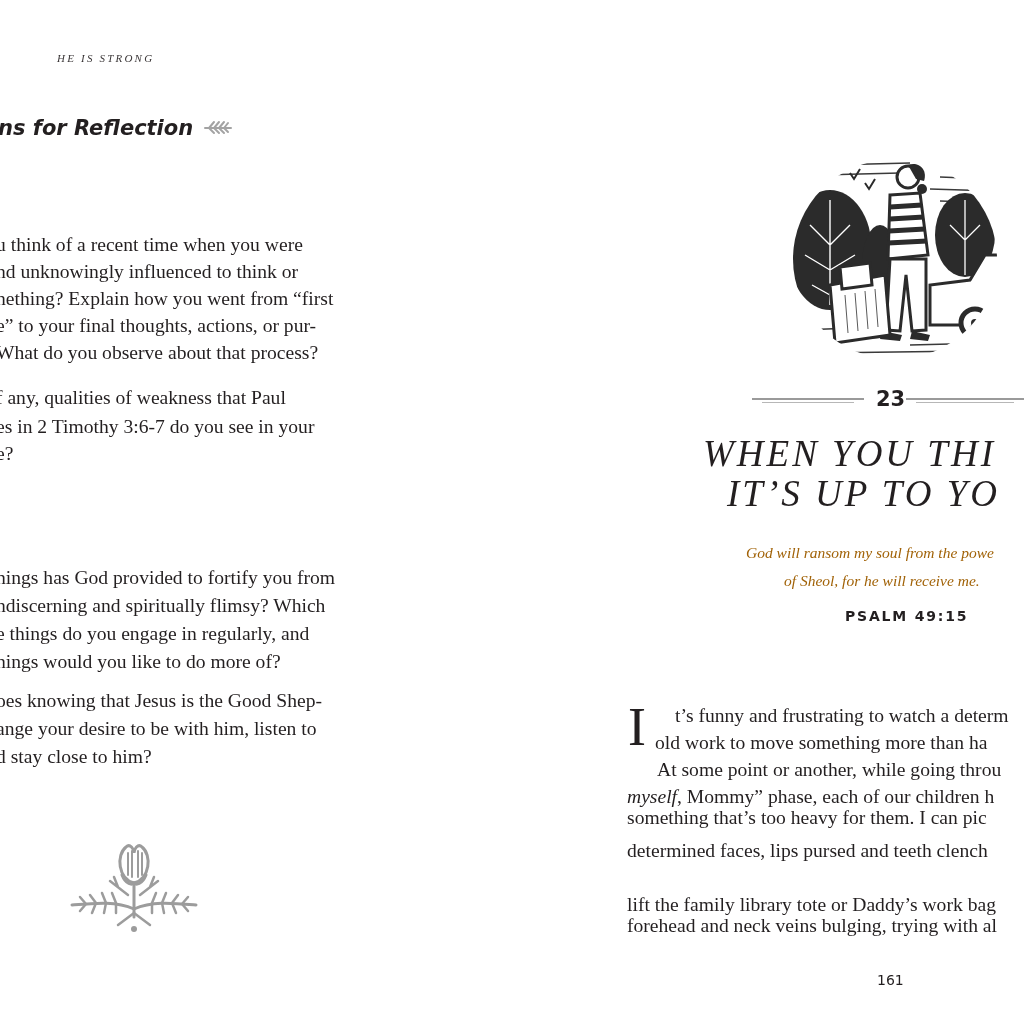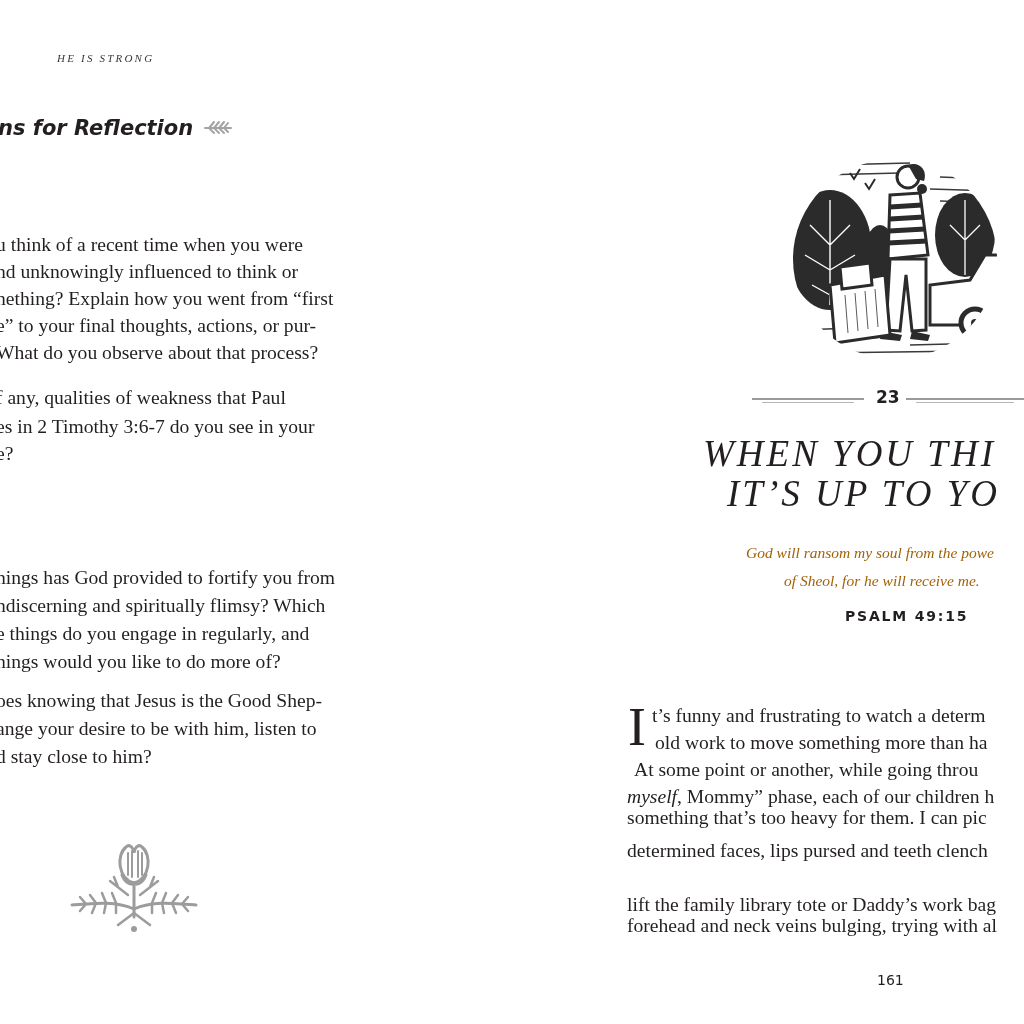--- a/index.html
+++ b/index.html
@@ -34,21 +34,21 @@
 
   
   .illustration { left: 790px; top: 155px; width: 215px; height: 210px; }
   .chap-rule-left { left: 752px; top: 398px; width: 112px; }
   .chap-rule-right { left: 906px; top: 398px; width: 118px; }
   .rule { height: 1.5px; background: #9a9a9a; margin-bottom: 2px; }
   .rule.inner { margin-left: 10px; margin-right: 10px; height: 1px; background:#b7b7b7;}
   .chap-num {
     left: 876px; top: 387px;
     font-family: "DejaVu Sans", sans-serif; font-weight: bold;
-    font-size: 17px; color: #231f20;
+    font-size: 21px; color: #231f20;
   }
   .title-line {
     font-size: 37px; font-style: italic; letter-spacing: 3px; color: #231f20;
   }
   .verse-line {
     font-size: 15.5px; font-style: italic; color: #a16207;
   }
   .verse-ref {
     left: 845px; top: 608px;
     font-family: "DejaVu Sans", sans-serif; font-weight: bold;
@@ -200,23 +200,23 @@
 </div>
 
 <div class="abs title-line" style="left:703px; top:432px;">WHEN YOU THI</div>
 <div class="abs title-line" style="left:727px; top:472px;">IT’S UP TO YO</div>
 
 <div class="abs verse-line" style="left:746px; top:544px;">God will ransom my soul from the powe</div>
 <div class="abs verse-line" style="left:784px; top:572px;">of Sheol, for he will receive me.</div>
 <div class="abs verse-ref">PSALM 49:15</div>
 
 <div class="abs dropcap">I</div>
-<div class="abs body-line" style="left:652px; top:702px;">t’s funny and frustrating to watch a determ</div>
+<div class="abs body-line" style="left:675px; top:702px;">t’s funny and frustrating to watch a determ</div>
 <div class="abs body-line" style="left:655px; top:729px;">old work to move something more than ha</div>
-<div class="abs body-line" style="left:634px; top:756px;">At some point or another, while going throu</div>
+<div class="abs body-line" style="left:657px; top:756px;">At some point or another, while going throu</div>
 <div class="abs body-line" style="left:627px; top:783px;">
   <span style="font-style:italic">myself</span><span>, Mommy” phase, each of our children h</span>
 </div>
 <div class="abs body-line" style="left:627px; top:804px;">something that’s too heavy for them. I can pic</div>
 <div class="abs body-line" style="left:627px; top:837px;">determined faces, lips pursed and teeth clench</div>
 <div class="abs body-line" style="left:627px; top:864px;margin-top:48px;">forehead and neck veins bulging, trying with al</div>
 <div class="abs body-line" style="left:627px; top:891px;">lift the family library tote or Daddy’s work bag</div>
 
 <div class="abs page-number">161</div>
 

